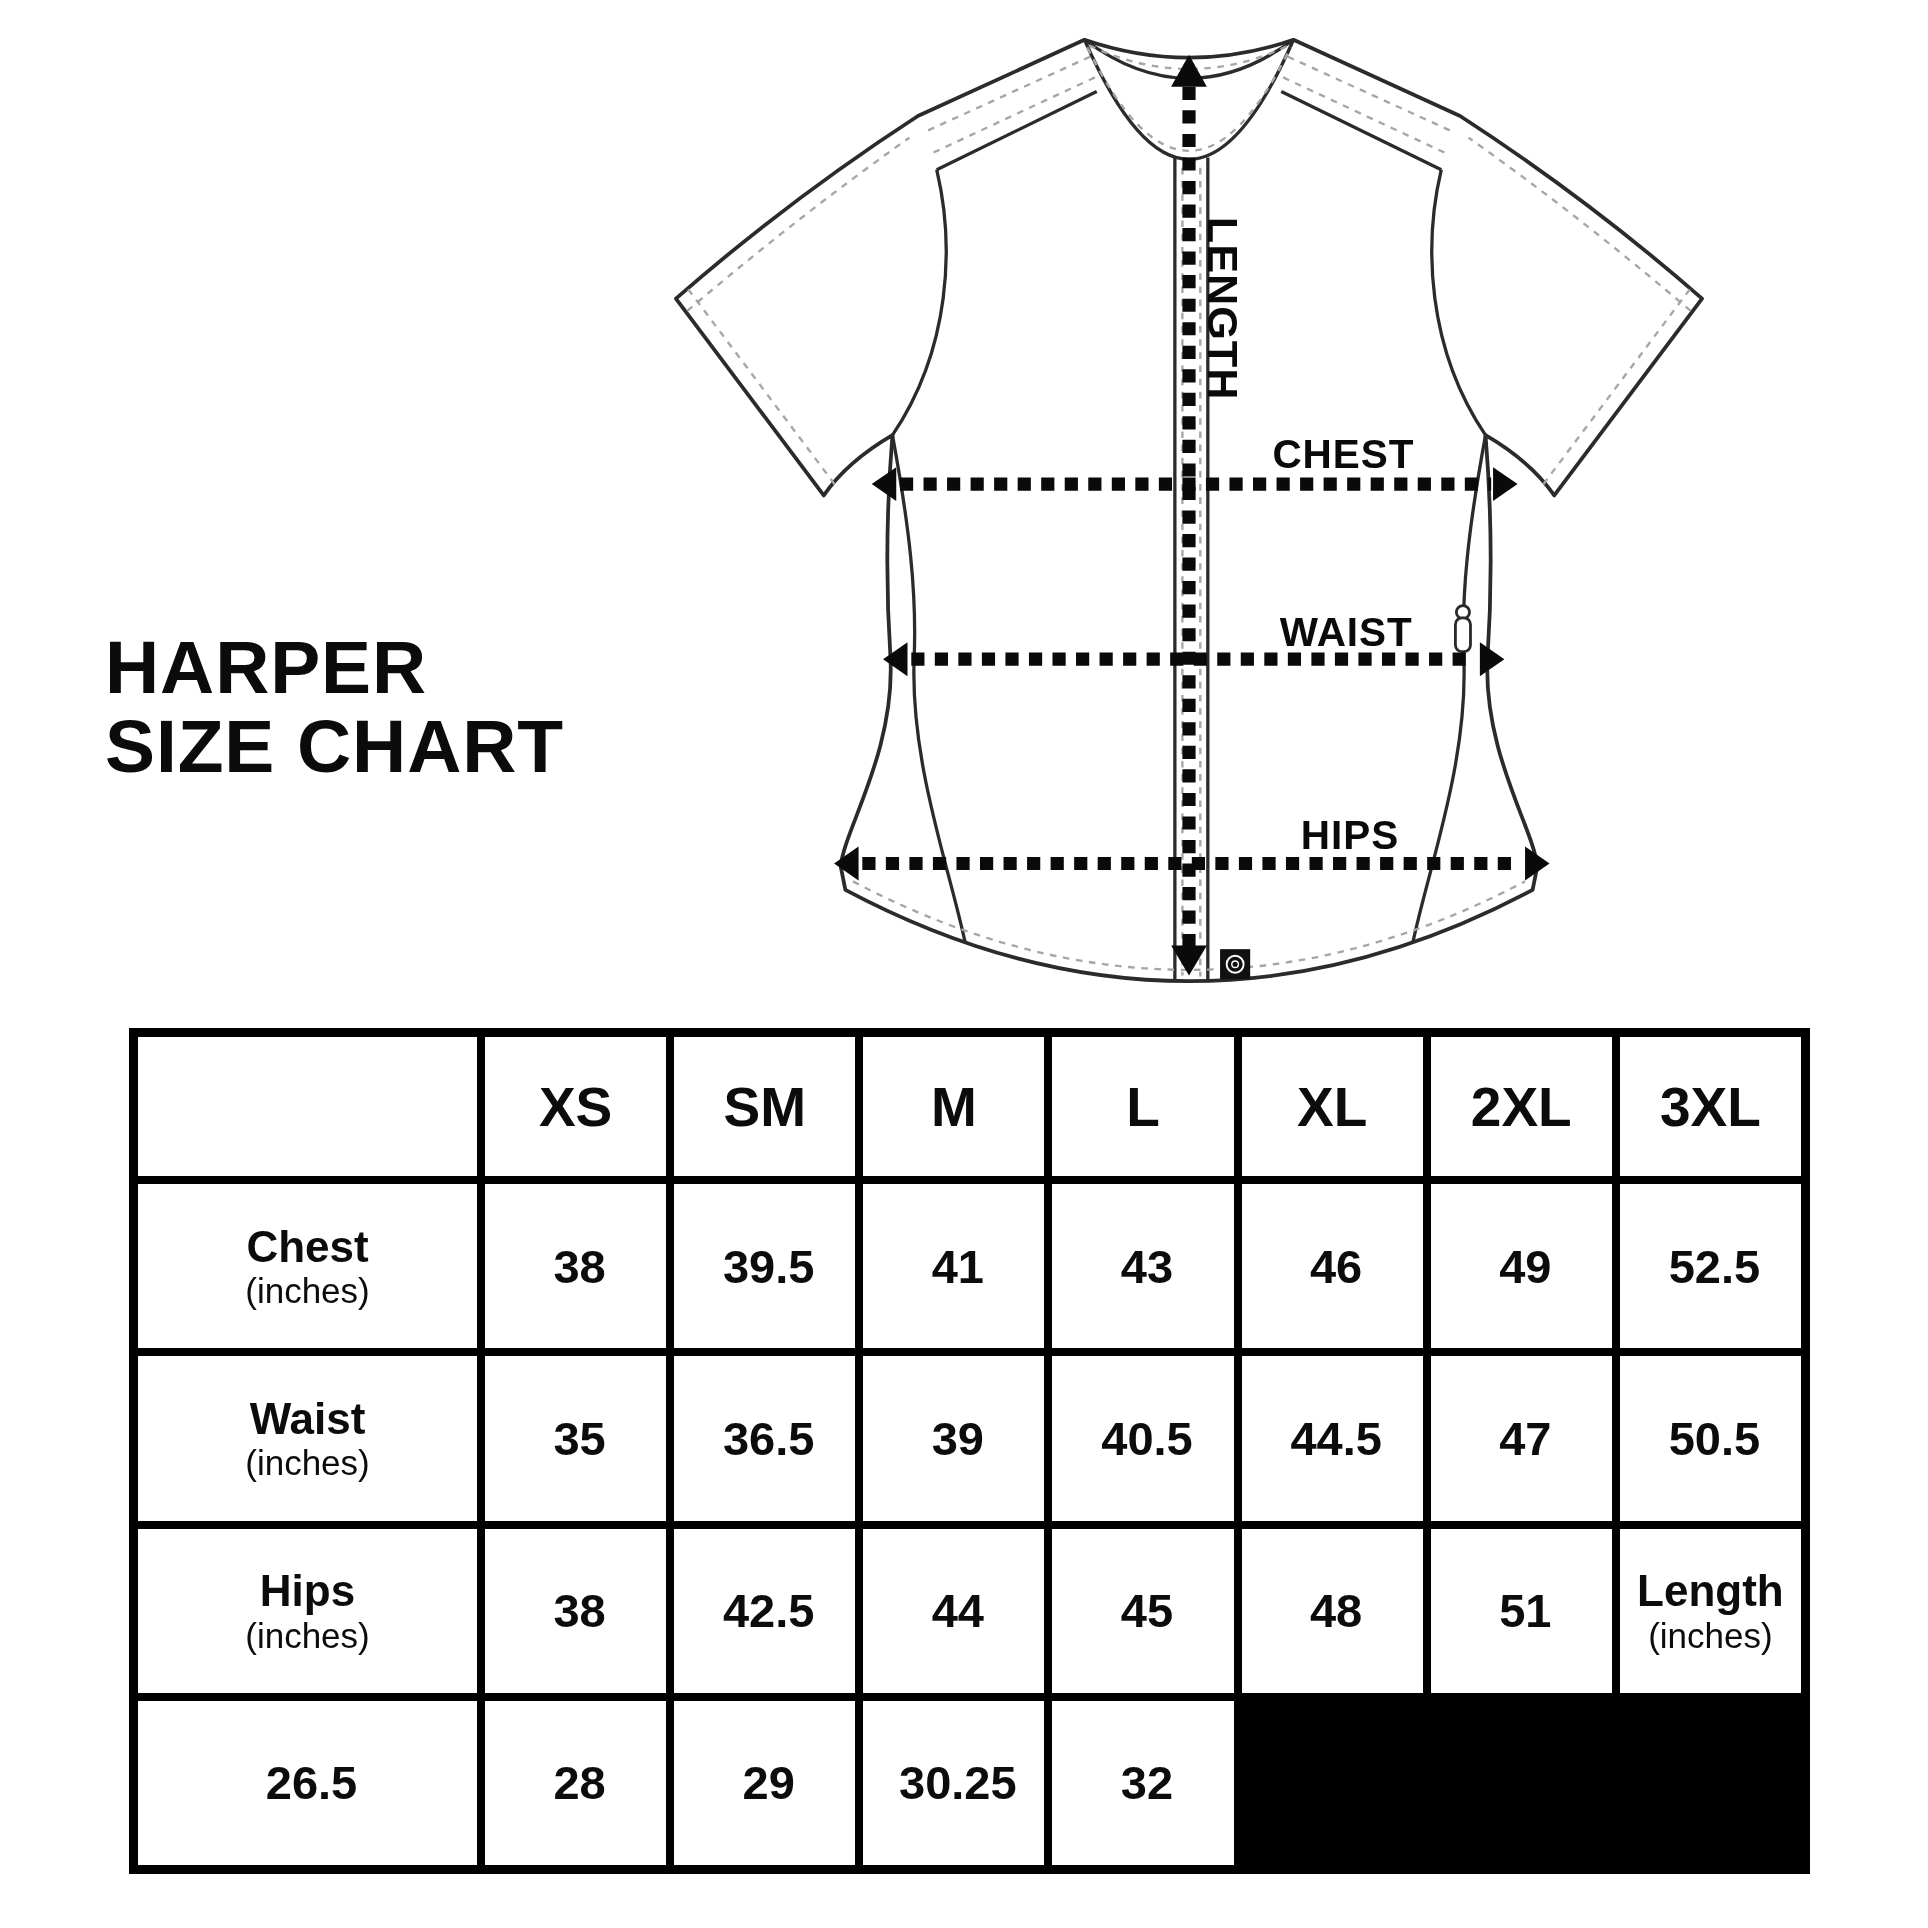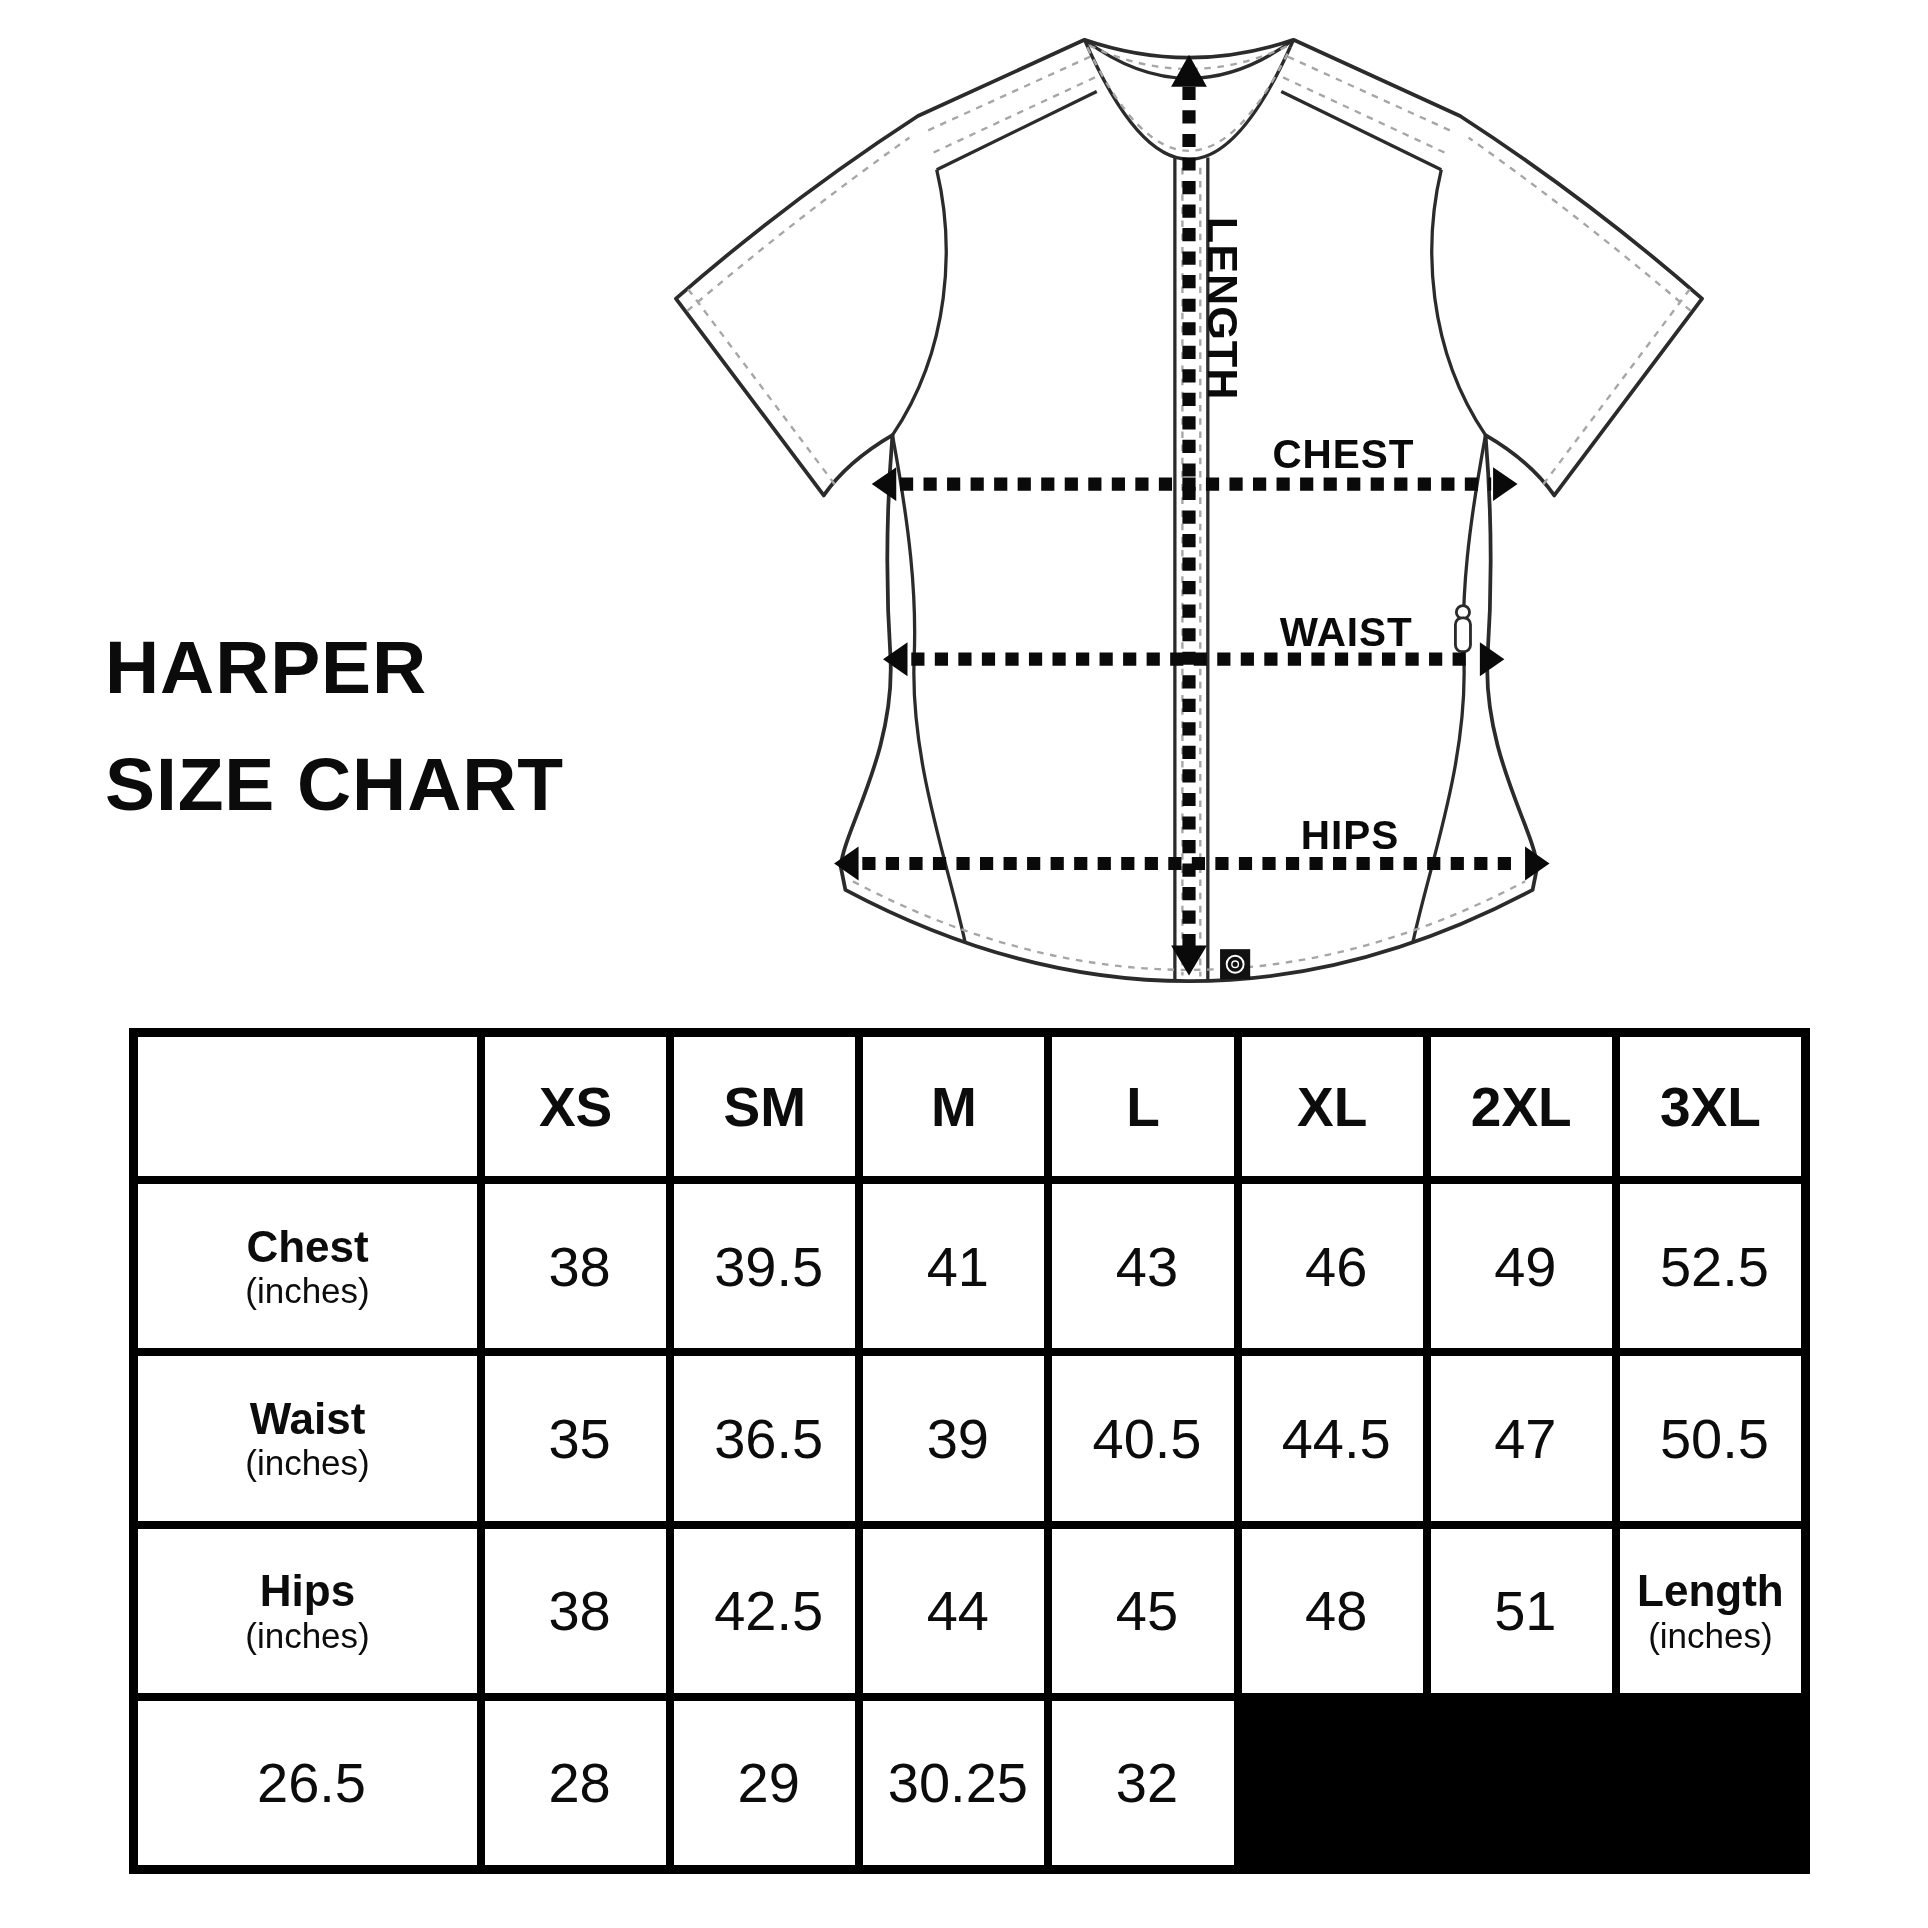--- a/index.html
+++ b/index.html
@@ -28,21 +28,20 @@
     color: #0b0b0b;
     font-weight: 700;
   }
   .title-line {
     font-size: 75px;
     line-height: 79px;
     letter-spacing: 0.9px;
     white-space: nowrap;
   }
   .title-line + .title-line {
-    margin-top: 38px;
   }
 
   
   .shirt-svg {
     position: absolute;
     left: 0;
     top: 0;
   }
   .shirt-svg text {
     font-family: "Liberation Sans", sans-serif;
@@ -71,22 +70,22 @@
     align-items: center;
     justify-content: center;
     color: #0c0c0c;
   }
   .header-cell {
     font-weight: 700;
     font-size: 55px;
     letter-spacing: 0px;
   }
   .value-cell {
-    font-size: 56px;
-    font-weight: 400;
+    font-size: 47px;
+    font-weight: 700;
     padding-left: 8px;
   }
   .label-cell {
     flex-direction: column;
     line-height: 1.12;
   }
   .row-label {
     font-weight: 700;
     font-size: 44px;
   }

